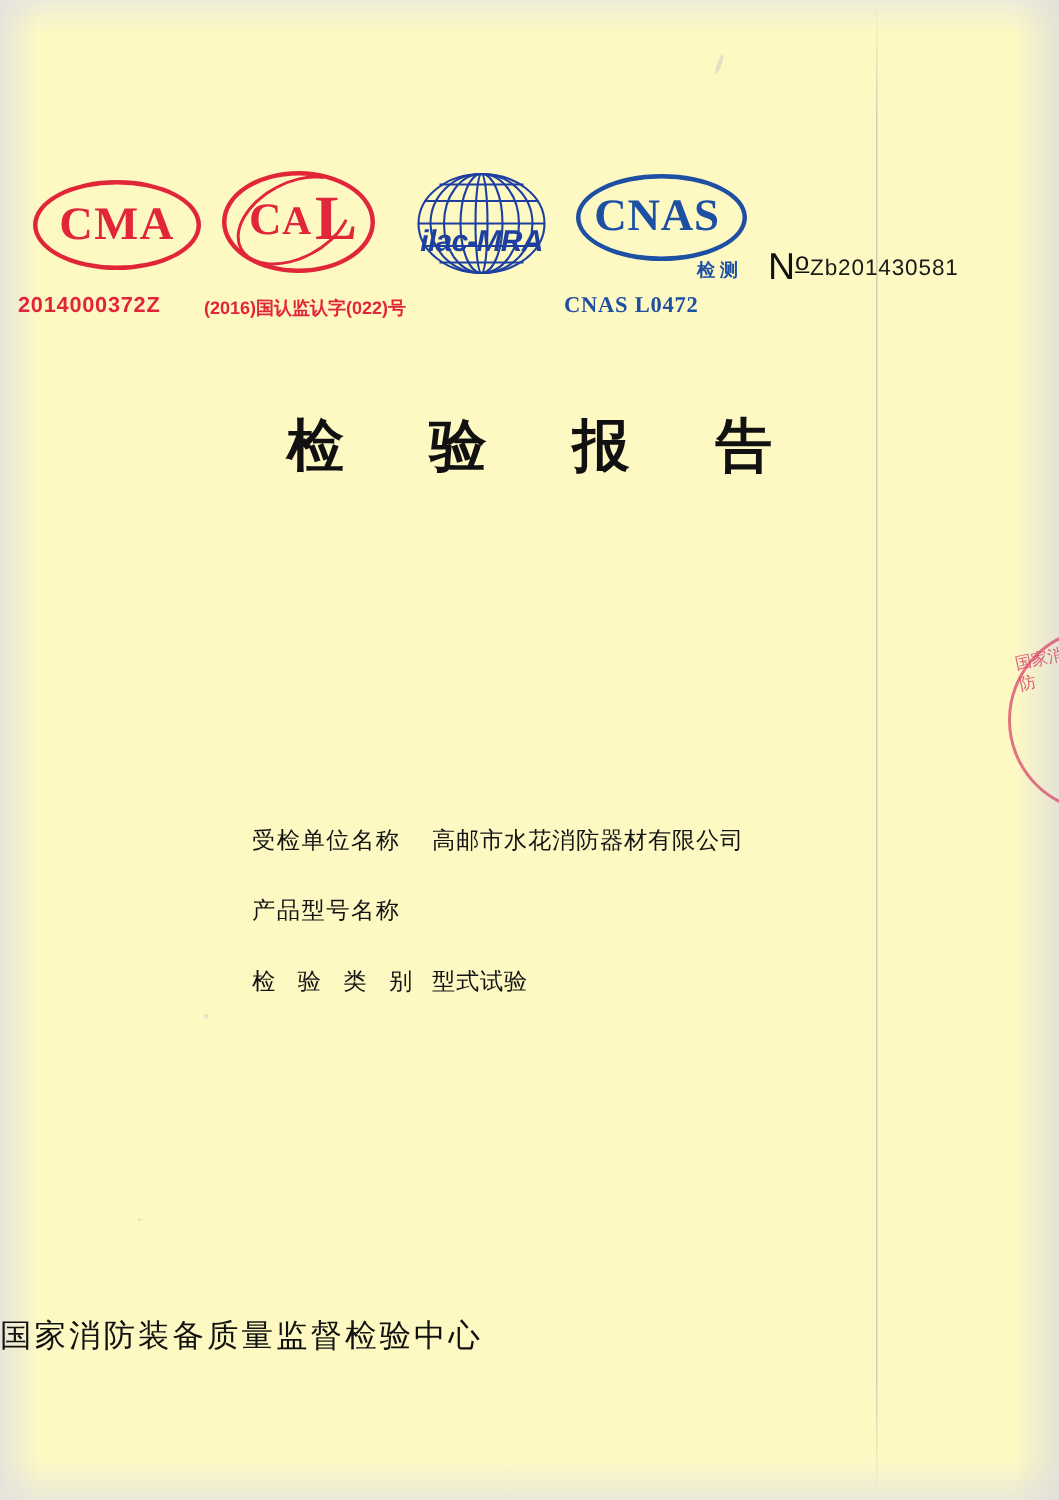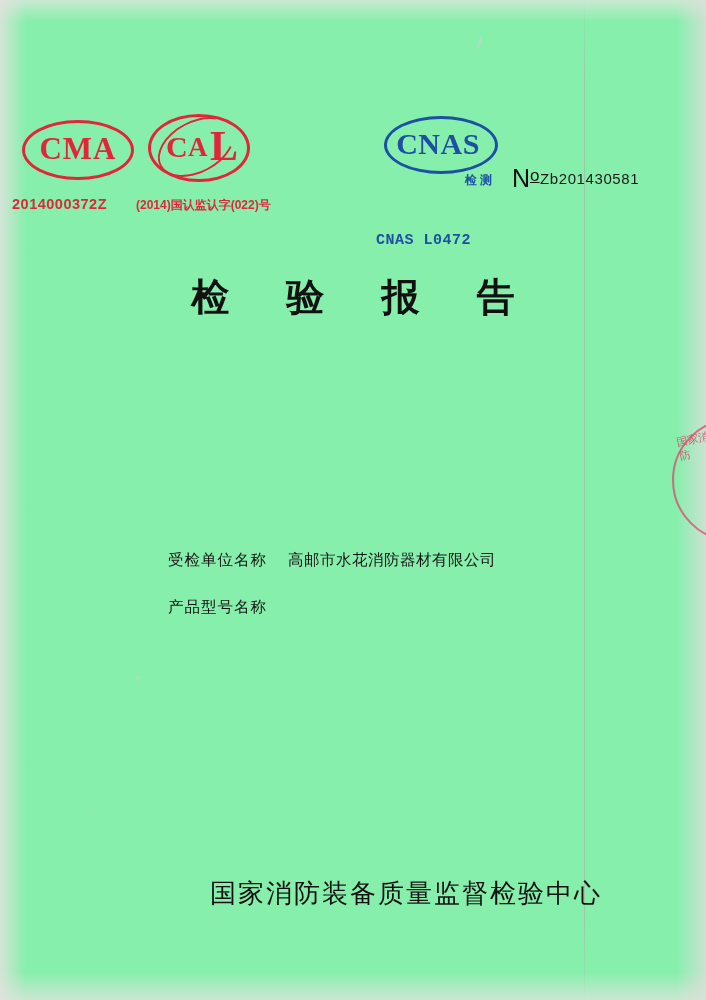--- a/index.html
+++ b/index.html
@@ -7,21 +7,21 @@
     padding: 0;
     background: #ffffff;
   }
   body {
     font-family: "Liberation Sans", sans-serif;
   }
   .page {
     position: relative;
     width: 706px;
     height: 1000px;
-    background: #86efac;
+    background: #fef9c3;
     overflow: hidden;
   }
   
   .paper-shade {
     position: absolute;
     inset: 0;
     background:
       linear-gradient(90deg, rgba(226,226,222,0.85) 0px, rgba(255,255,255,0) 26px),
       linear-gradient(270deg, rgba(222,222,218,0.8) 0px, rgba(255,255,255,0) 30px),
       linear-gradient(180deg, rgba(230,230,226,0.7) 0px, rgba(255,255,255,0) 22px),
@@ -189,26 +189,25 @@
     width: 108px;
     text-align: right;
     font-size: 12px;
     color: #1d4fa3;
     font-weight: 700;
   }
   .cnas-code {
     position: absolute;
     left: 376px;
     top: 92px;
-    font-family: Liberation Mono, monospace;
+    font-family: Liberation Serif, serif;
     font-weight: 700;
     font-size: 15px;
     color: #1d4fa3;
     letter-spacing: 0.5px;
-    margin-top: 36px;
   }
 
   
   .no-label {
     position: absolute;
     left: 512px;
     top: 60px;
     font-family: Liberation Sans, sans-serif;
     font-size: 25px;
     color: #111;
@@ -266,23 +265,23 @@
     letter-spacing: 0.5px;
     color: #141414;
   }
 
   
   .footer-org {
     position: absolute;
     left: 0;
     top: 876px;
     width: 602px;
-    text-align: right;
-    font-family: "DejaVu Sans", sans-serif;
-    font-size: 26px;
+    text-align: left;
+    font-family: "DejaVu Sans", sans-serif;
+    font-size: 21px;
     letter-spacing: 2px;
     color: #111;
   }
 
   
   .stamp {
     position: absolute;
     left: 672px;
     top: 418px;
     width: 120px;
@@ -330,22 +329,39 @@
     </div>
     <div class="cma-code">2014000372Z</div>
 
     <div class="cal">
       <div class="ring"></div>
       <div class="ring2"></div>
       <div class="letter l-c">C</div>
       <div class="letter l-a">A</div>
       <div class="letter l-l">L</div>
     </div>
-    <div class="cal-code">(2014)国认监认字(022)号</div>
-
+    <div class="cal-code">(2016)国认监认字(022)号</div>
+
+    <div class="ilac">
+      <svg width="110" height="78" viewBox="0 0 110 78">
+        <g fill="none" stroke="#1c3fa0" stroke-width="1.4">
+          <ellipse cx="55" cy="39" rx="42" ry="33"></ellipse>
+          <ellipse cx="55" cy="39" rx="34" ry="33"></ellipse>
+          <ellipse cx="55" cy="39" rx="25" ry="33"></ellipse>
+          <ellipse cx="55" cy="39" rx="14" ry="33"></ellipse>
+          <ellipse cx="55" cy="39" rx="4" ry="33"></ellipse>
+          <path d="M13 39 H97"></path>
+          <path d="M17 24 H93"></path>
+          <path d="M17 54 H93"></path>
+          <path d="M27 13 H83"></path>
+          <path d="M27 65 H83"></path>
+        </g>
+      </svg>
+      <div class="ilac-band">ilac-MRA</div>
+    </div>
 
     <div class="cnas">
       <div class="oval"></div>
       <div class="name">CNAS</div>
       <div class="sub">检 测</div>
     </div>
     <div class="cnas-code">CNAS L0472</div>
 
     <div class="no-label">N<span class="u">o</span></div>
     <div class="no-value">Zb201430581</div>
@@ -354,19 +370,23 @@
   <div class="title">检 验 报 告</div>
 
   <div class="fields">
     <div class="field-row">
       <div class="field-label">受检单位名称</div>
       <div class="field-value">高邮市水花消防器材有限公司</div>
     </div>
     <div class="field-row">
       <div class="field-label">产品型号名称</div>
     </div>
+    <div class="field-row">
+      <div class="field-label spaced">检 验 类 别</div>
+      <div class="field-value">型式试验</div>
+    </div>
   </div>
 
   <div class="footer-org">国家消防装备质量监督检验中心</div>
 
   <div class="stamp"></div>
   <div class="stamp-text">国家消防</div>
 </div>
 
 </body></html>

